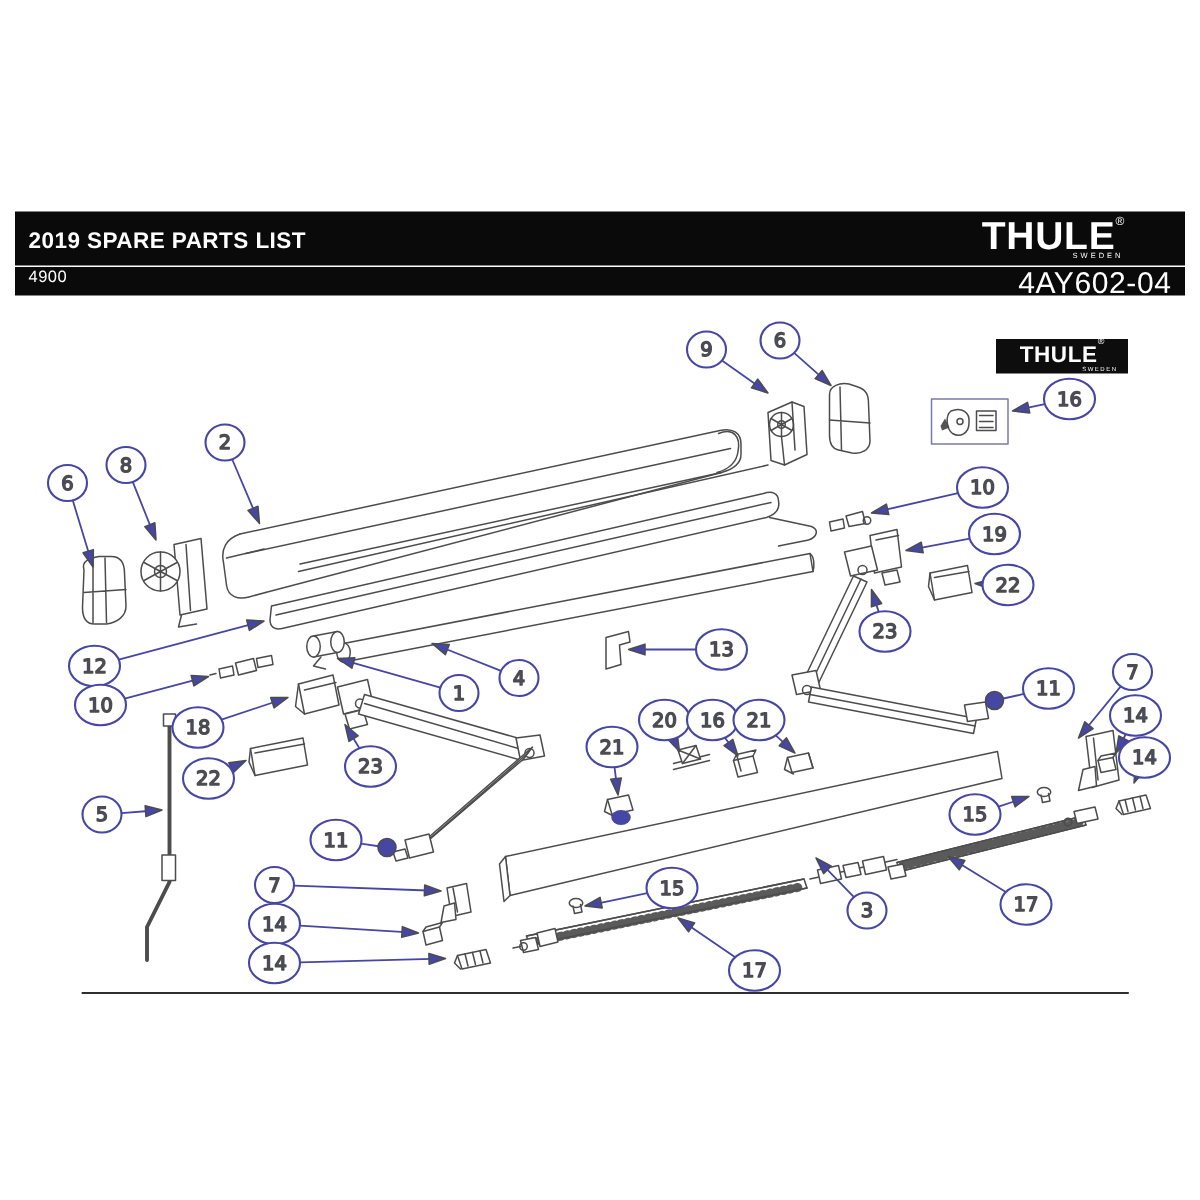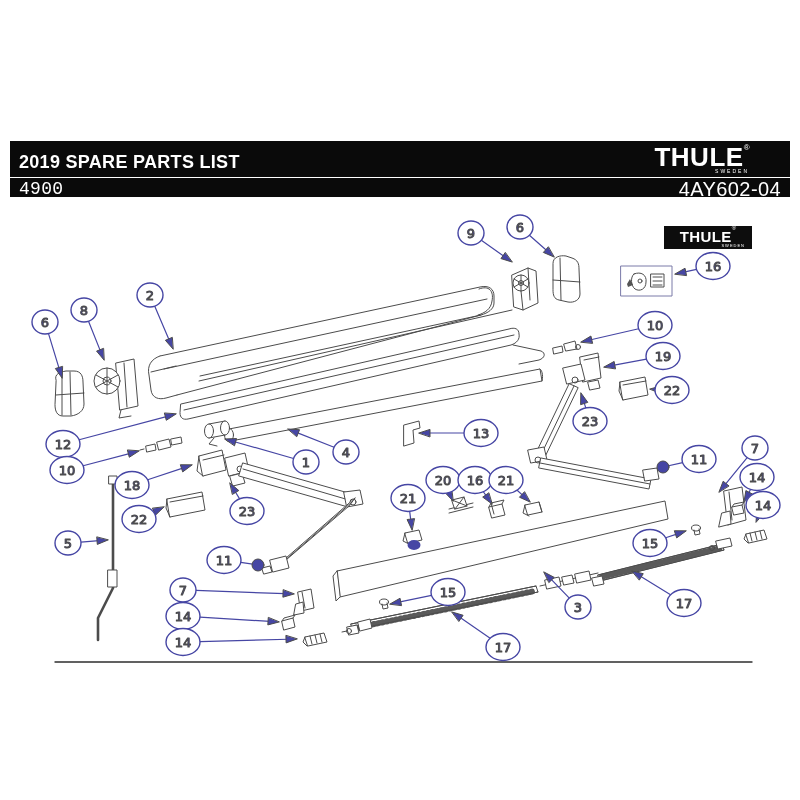--- a/index.html
+++ b/index.html
@@ -1,21 +1,21 @@
 <!DOCTYPE html>
 <html><head>
 <meta charset="utf-8">
 <style>
   html,body{margin:0;padding:0;background:#fff;}
   .page{position:relative;width:800px;height:800px;background:#ffffff;overflow:hidden;
         font-family:"Liberation Sans",sans-serif;}
   
   .header{position:absolute;left:10px;top:141px;width:780px;height:56px;background:#0a0a0a;color:#fff;}
-  .header .title{position:absolute;left:9px;top:11px;font-size:18px;font-weight:bold;letter-spacing:.3px;white-space:nowrap;}
-  .header .model{position:absolute;left:9px;top:38px;font-size:18px;letter-spacing:.3px;font-family:Liberation Mono, monospace;}
+  .header .title{position:absolute;left:9px;top:11px;font-size:15px;font-weight:bold;letter-spacing:.3px;white-space:nowrap;}
+  .header .model{position:absolute;left:9px;top:38px;font-size:11px;letter-spacing:.3px;}
   .header .sep{position:absolute;left:0;top:36px;width:100%;height:1px;background:#ffffff;}
   .header .doccode{position:absolute;right:9px;top:37px;font-size:20px;letter-spacing:.4px;}
   .logo{position:absolute;right:29px;top:1px;width:118px;height:35px;text-align:center;}
   .logo .brand{font-size:26px;font-weight:bold;letter-spacing:.5px;line-height:30px;}
   .logo .reg{font-size:8px;vertical-align:top;position:relative;top:1px;}
   .logo .sub{position:absolute;right:12px;top:26px;font-size:5px;letter-spacing:2px;}
   
   .dlogo{position:absolute;left:664px;top:226px;width:88px;height:23px;background:#0d0d0d;color:#fff;text-align:center;}
   .dlogo .brand{font-size:15px;font-weight:bold;line-height:22px;letter-spacing:.4px;}
   .dlogo .reg{font-size:6px;vertical-align:top;position:relative;top:-1px;}

